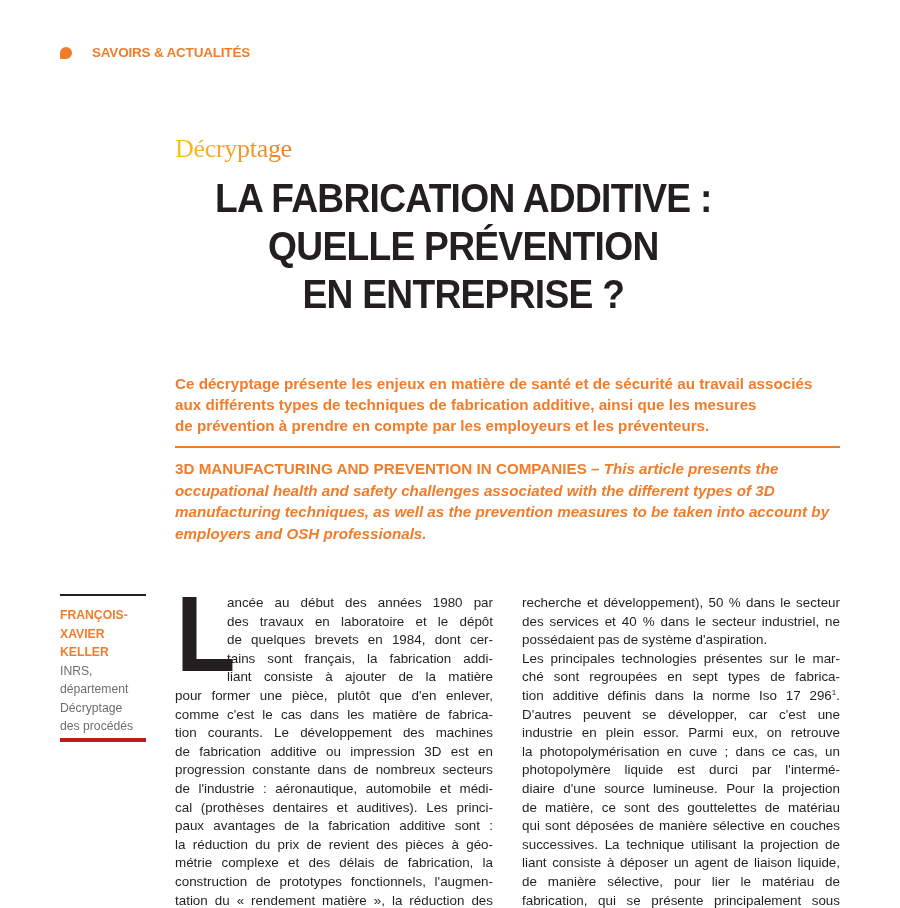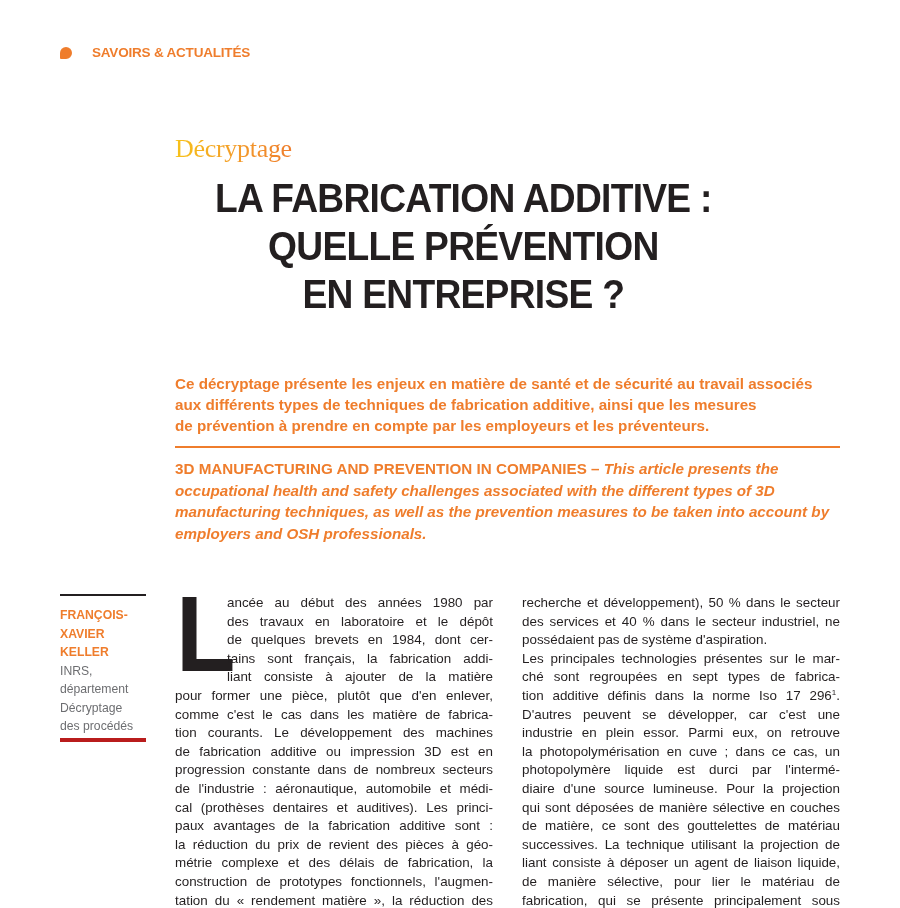--- a/index.html
+++ b/index.html
@@ -157,19 +157,19 @@
   <span class="line">des services et 40 % dans le secteur industriel, ne</span>
   <span class="line last">possédaient pas de système d'aspiration.</span>
   <span class="line">Les principales technologies présentes sur le mar-</span>
   <span class="line">ché sont regroupées en sept types de fabrica-</span>
   <span class="line"><span>tion additive définis dans la norme Iso 17 296</span><sup>1</sup><span>.</span></span>
   <span class="line">D'autres peuvent se développer, car c'est une</span>
   <span class="line">industrie en plein essor. Parmi eux, on retrouve</span>
   <span class="line">la photopolymérisation en cuve ; dans ce cas, un</span>
   <span class="line">photopolymère liquide est durci par l'intermé-</span>
   <span class="line">diaire d'une source lumineuse. Pour la projection</span>
+  <span class="line">de matière, ce sont des gouttelettes de matériau</span>
   <span class="line">qui sont déposées de manière sélective en couches</span>
-  <span class="line">de matière, ce sont des gouttelettes de matériau</span>
   <span class="line">successives. La technique utilisant la projection de</span>
   <span class="line">liant consiste à déposer un agent de liaison liquide,</span>
   <span class="line">de manière sélective, pour lier le matériau de</span>
   <span class="line">fabrication, qui se présente principalement sous</span>
 </div>
 
 </body></html>

